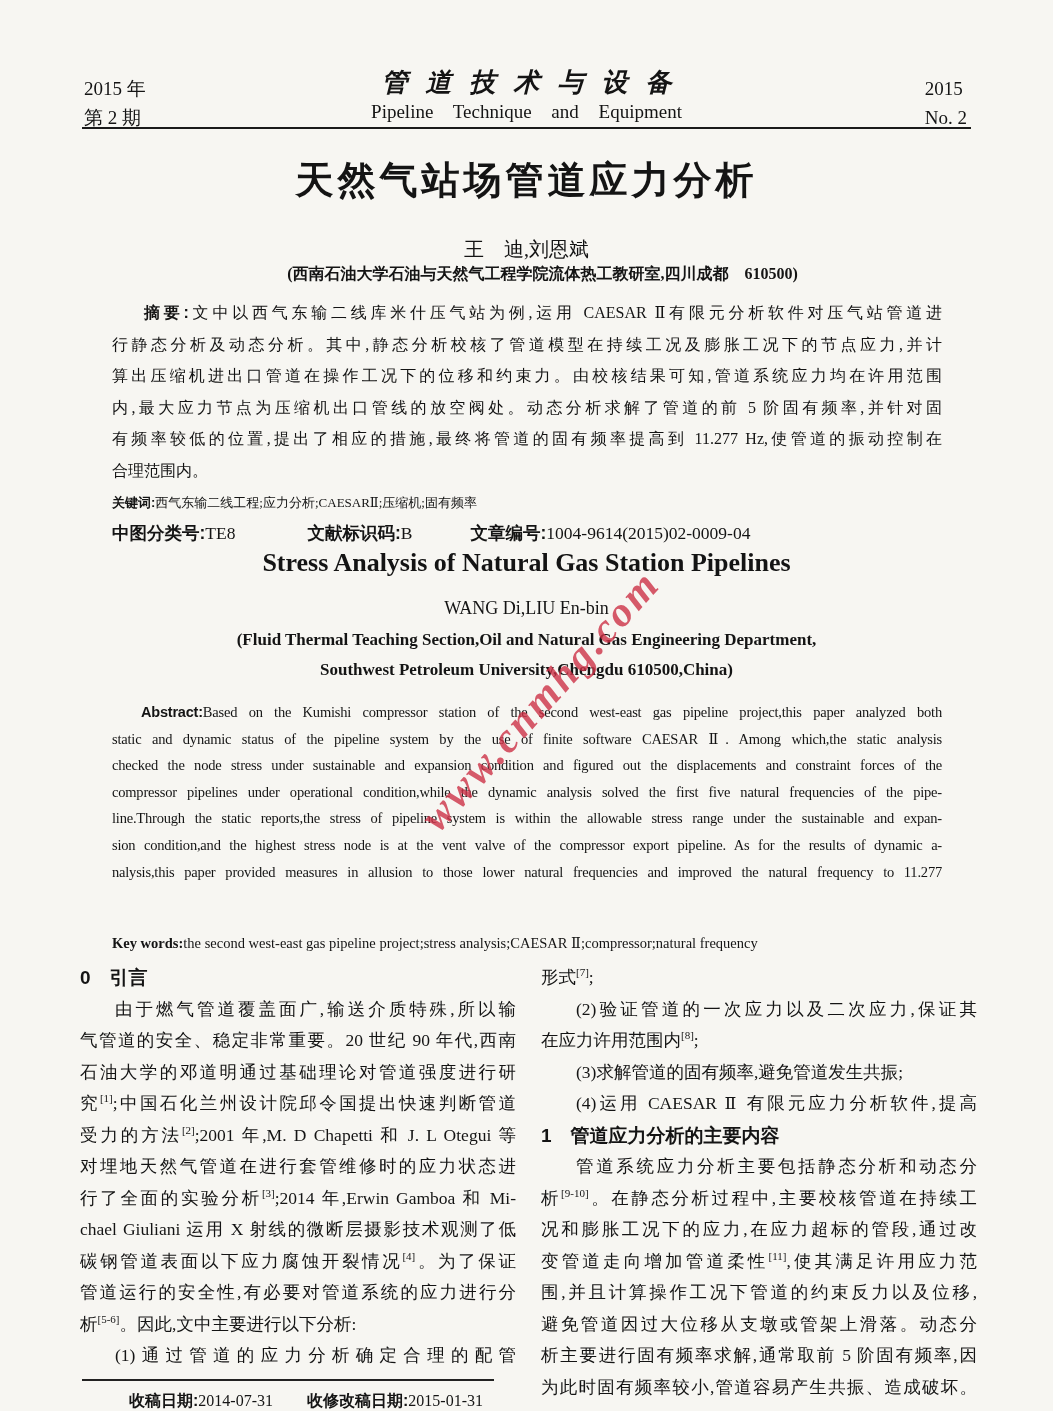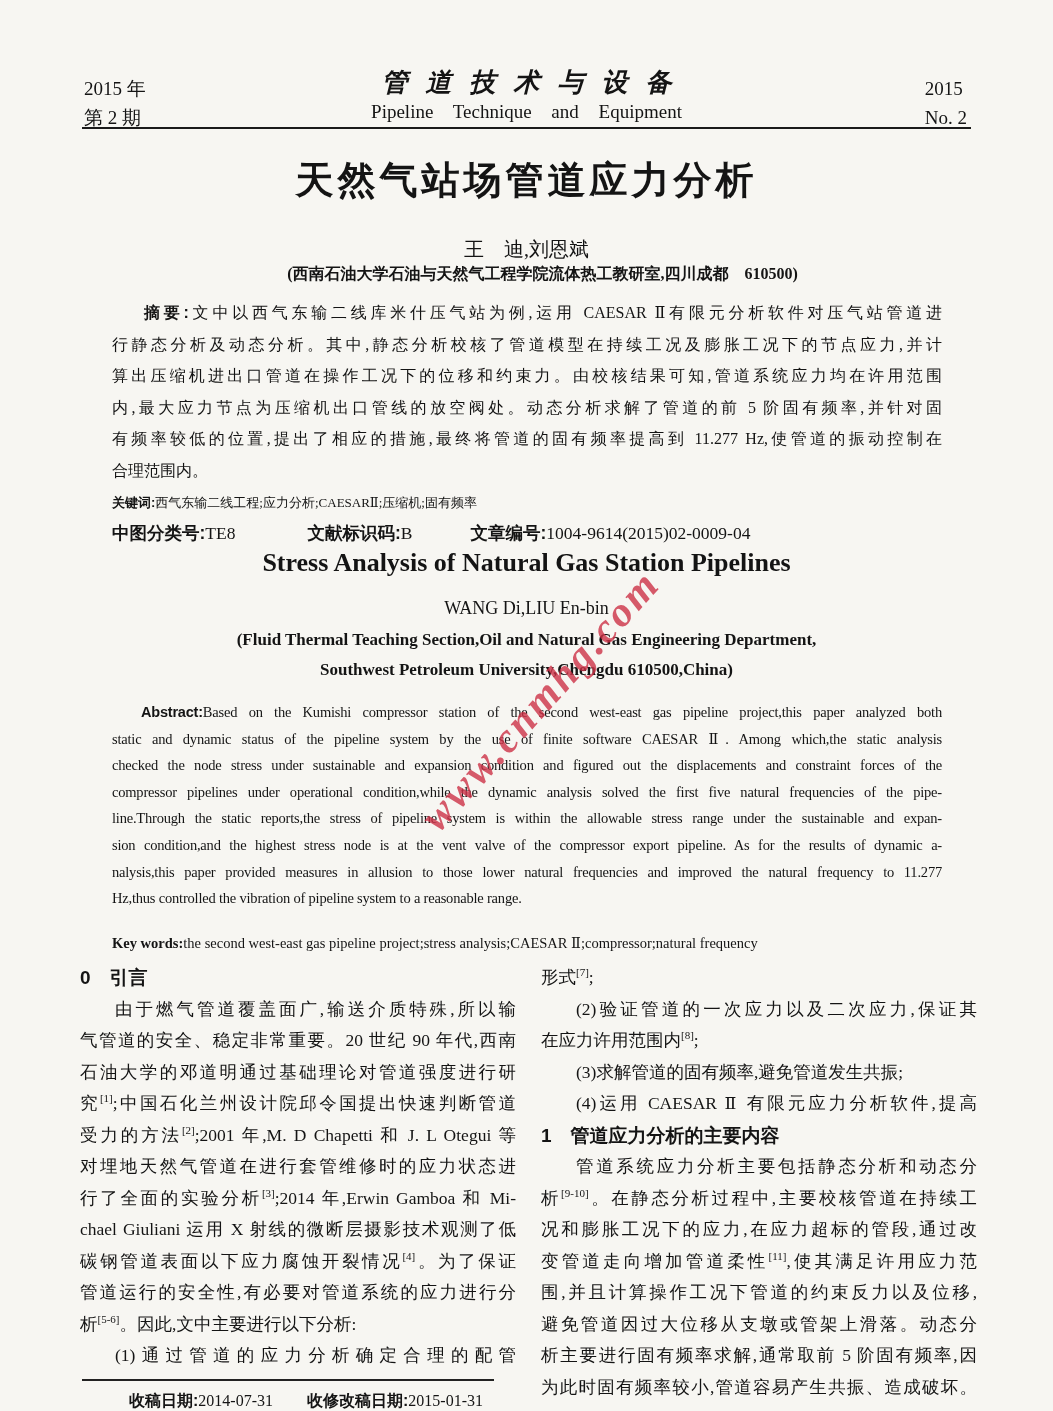--- a/index.html
+++ b/index.html
@@ -110,21 +110,20 @@
 <div class="abs affil-en2">Southwest Petroleum University,Chengdu 610500,China)</div>
 
 <div class="abs blk abs-en">
     <div class="line full indent"><span class="lbl cnlbl">Abstract:</span>Based on the Kumishi compressor station of the second west-east gas pipeline project,this paper analyzed both</div>
     <div class="line full">static and dynamic status of the pipeline system by the use of finite software CAESAR Ⅱ. Among which,the static analysis</div>
     <div class="line full">checked the node stress under sustainable and expansion condition and figured out the displacements and constraint forces of the</div>
     <div class="line full">compressor pipelines under operational condition,while the dynamic analysis solved the first five natural frequencies of the pipe-</div>
     <div class="line full">line.Through the static reports,the stress of pipeline system is within the allowable stress range under the sustainable and expan-</div>
     <div class="line full">sion condition,and the highest stress node is at the vent valve of the compressor export pipeline. As for the results of dynamic a-</div>
     <div class="line full">nalysis,this paper provided measures in allusion to those lower natural frequencies and improved the natural frequency to 11.277</div>
-    <div class="line">Hz,thus controlled the vibration of pipeline system to a reasonable range.</div>
   </div>
 
 <div class="abs kw-en">
   <span class="lbl">Key words:</span><span>the second west-east gas pipeline project;stress analysis;CAESAR Ⅱ;compressor;natural frequency</span>
 </div>
 
 <div class="abs col col-left cn">
     <div class="line heading">0　引言</div>
     <div class="line full indent">由于燃气管道覆盖面广,输送介质特殊,所以输</div>
     <div class="line full">气管道的安全、稳定非常重要。20 世纪 90 年代,西南</div>

